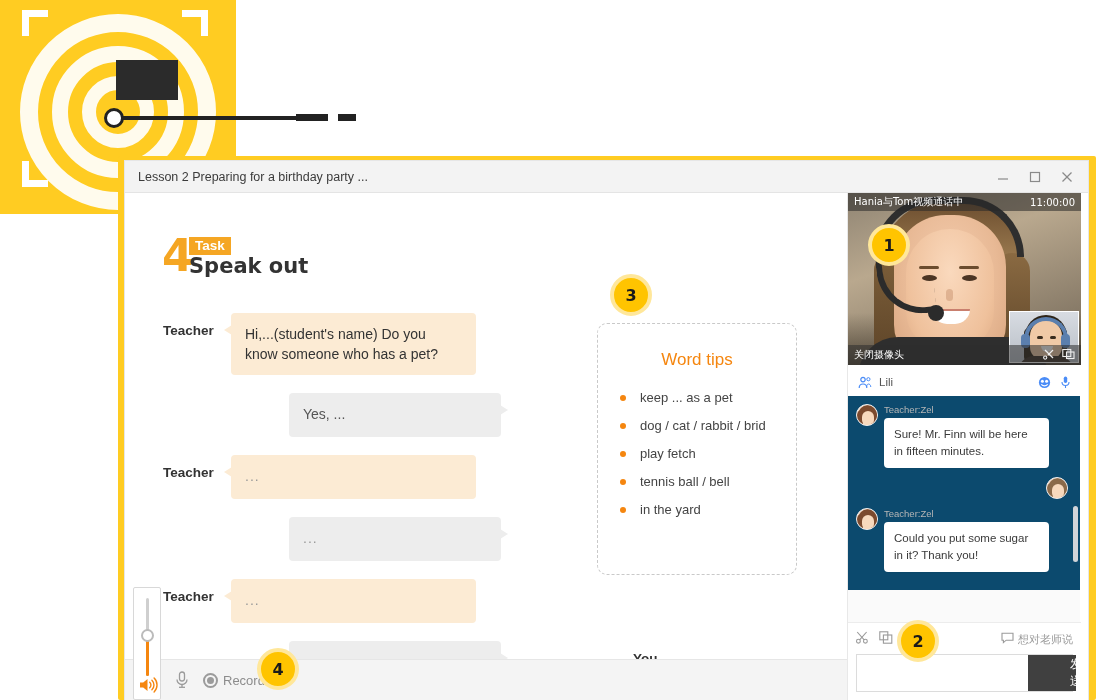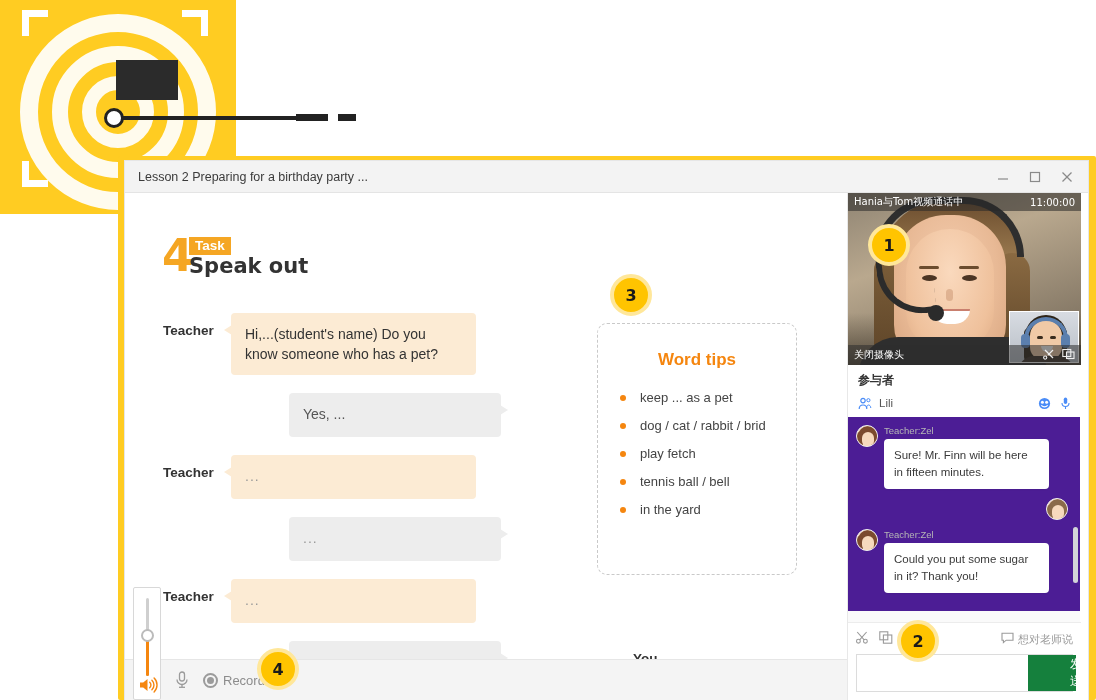--- a/index.html
+++ b/index.html
@@ -146,21 +146,21 @@
     border-left: 8px solid #EDEDED;
   }
   .dots { color: #999; letter-spacing: 1px; }
 
   
   .tips {
     position: absolute; left: 472px; top: 130px; width: 200px; height: 252px;
     border: 1px dashed #c9c9c9; border-radius: 10px; background: #fff;
   }
   .tips-title {
-    text-align: center; color: #F5860F; font-size: 17px; font-weight: bold;
+    text-align: center; color: #F5860F; font-size: 17px; font-weight: normal;
     margin-top: 26px; font-family: "Liberation Sans", sans-serif;
   }
   .tips-list { margin-top: 20px; padding-left: 18px; list-style: none; }
   .tips-list li {
     position: relative; font-size: 13px; color: #444; padding-left: 24px;
     margin-bottom: 13px; font-family: "Liberation Sans", sans-serif;
   }
   .tips-list li .bul {
     position: absolute; left: 4px; top: 5px; width: 6px; height: 6px;
     border-radius: 50%; background: #F5860F;
@@ -330,21 +330,21 @@
   .p-title { font-size: 12px; font-weight: bold; color: #333; margin-bottom: 4px;
              font-family: "DejaVu Sans", sans-serif; }
   .p-row { display: flex; align-items: center; height: 20px; }
   .p-name { font-size: 11.5px; color: #555; margin-left: 7px;
             font-family: "Liberation Sans", sans-serif; }
   .p-icons { margin-left: auto; display: flex; gap: 10px; }
   .p-icons svg, .p-row > svg { display: block; }
 
   
   .chat {
-    position: relative; height: 194px; background: #4c1d95;
+    position: relative; height: 194px; background: #0c4a6e;
     padding: 8px 12px 4px 8px; overflow: hidden;
   }
   .msg { display: flex; margin-bottom: 9px; }
   .msg.in .av { margin-right: 6px; }
   .msg.out { justify-content: flex-end; }
   .msg.out .av { margin-left: 6px; }
   .av {
     width: 22px; height: 22px; border-radius: 50%; flex: 0 0 22px; overflow: hidden;
     position: relative; background: #f0d5c0; border: 1px solid #eee;
   }
@@ -380,21 +380,21 @@
               font-size: 11px; color: #9a9a9a; font-family: "DejaVu Sans", sans-serif; }
   .in-box {
     display: flex; margin-top: 5px; height: 38px;
     border: 1px solid #dcdcdc; background: #fff;
   }
   .in-field {
     flex: 1; border: none; outline: none; padding: 0 8px; font-size: 12px;
     font-family: "Liberation Sans", sans-serif; color: #333; background: transparent;
   }
   .send-btn {
-    width: 42px; background: #15803d; color: #fff; font-size: 12px;
+    width: 42px; background: #404040; color: #fff; font-size: 12px;
     display: flex; align-items: center; justify-content: center;
     font-family: "DejaVu Sans", sans-serif; border: none; cursor: pointer; padding-left: 48px;
   }
   svg { overflow: visible; }
 </style>
 </head>
 <body>
 
 <div id="root">
 
@@ -606,21 +606,20 @@
                 <svg width="13" height="12" viewBox="0 0 13 12">
                   <rect x="0.8" y="1.5" width="8" height="7" fill="none" stroke="#eee" stroke-width="1.1"></rect>
                   <rect x="4.5" y="4" width="7.5" height="6.5" fill="none" stroke="#eee" stroke-width="1.1"></rect>
                 </svg>
               </span>
             </span>
           </div>
         </div>
 
         <div class="participants">
-          <div class="p-title">参与者</div>
 
 
           <div class="p-row">
             <svg width="14" height="13" viewBox="0 0 14 13">
               <circle cx="5" cy="3.6" r="2.2" fill="none" stroke="#4a8cf7" stroke-width="1.2"></circle>
               <path d="M1.2 12c0-2.4 1.7-4 3.8-4s3.8 1.6 3.8 4" fill="none" stroke="#4a8cf7" stroke-width="1.2"></path>
               <circle cx="10.4" cy="3.2" r="1.6" fill="none" stroke="#4a8cf7" stroke-width="1"></circle>
               <path d="M8.6 11c0-2 1-3 1.9-3s2.3.9 2.3 3" fill="none" stroke="#4a8cf7" stroke-width="1"></path>
             </svg>
             <span class="p-name">Lili</span>

